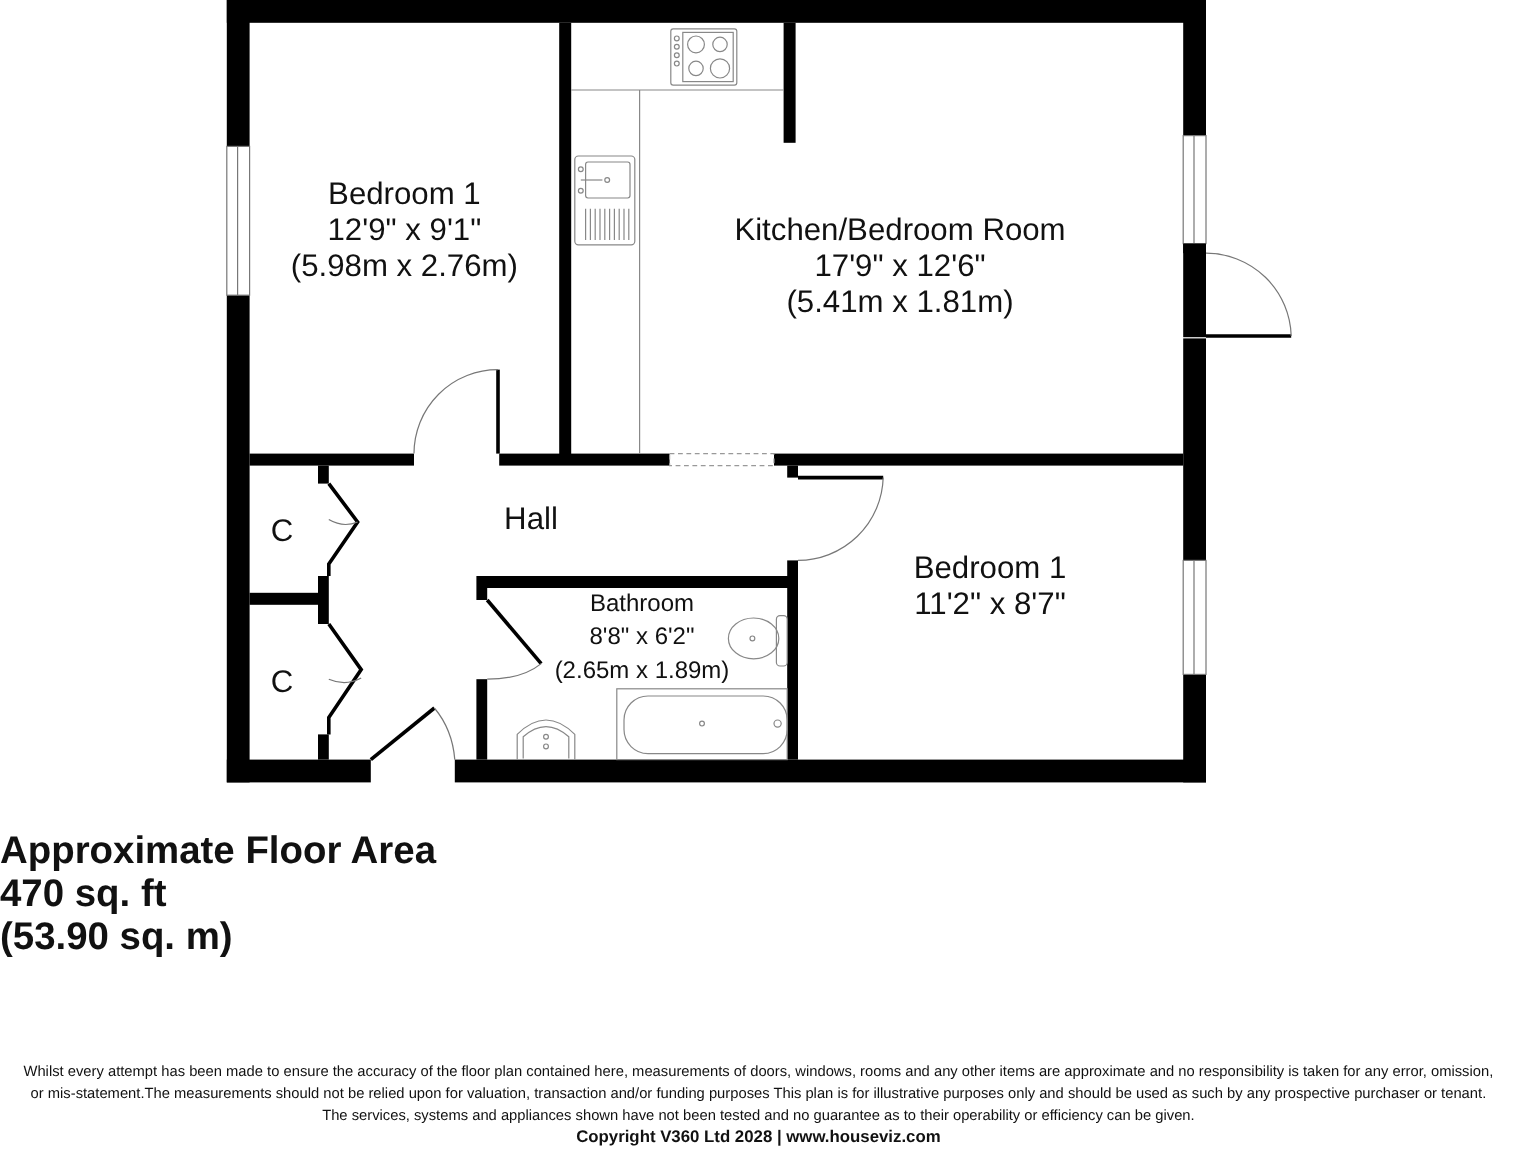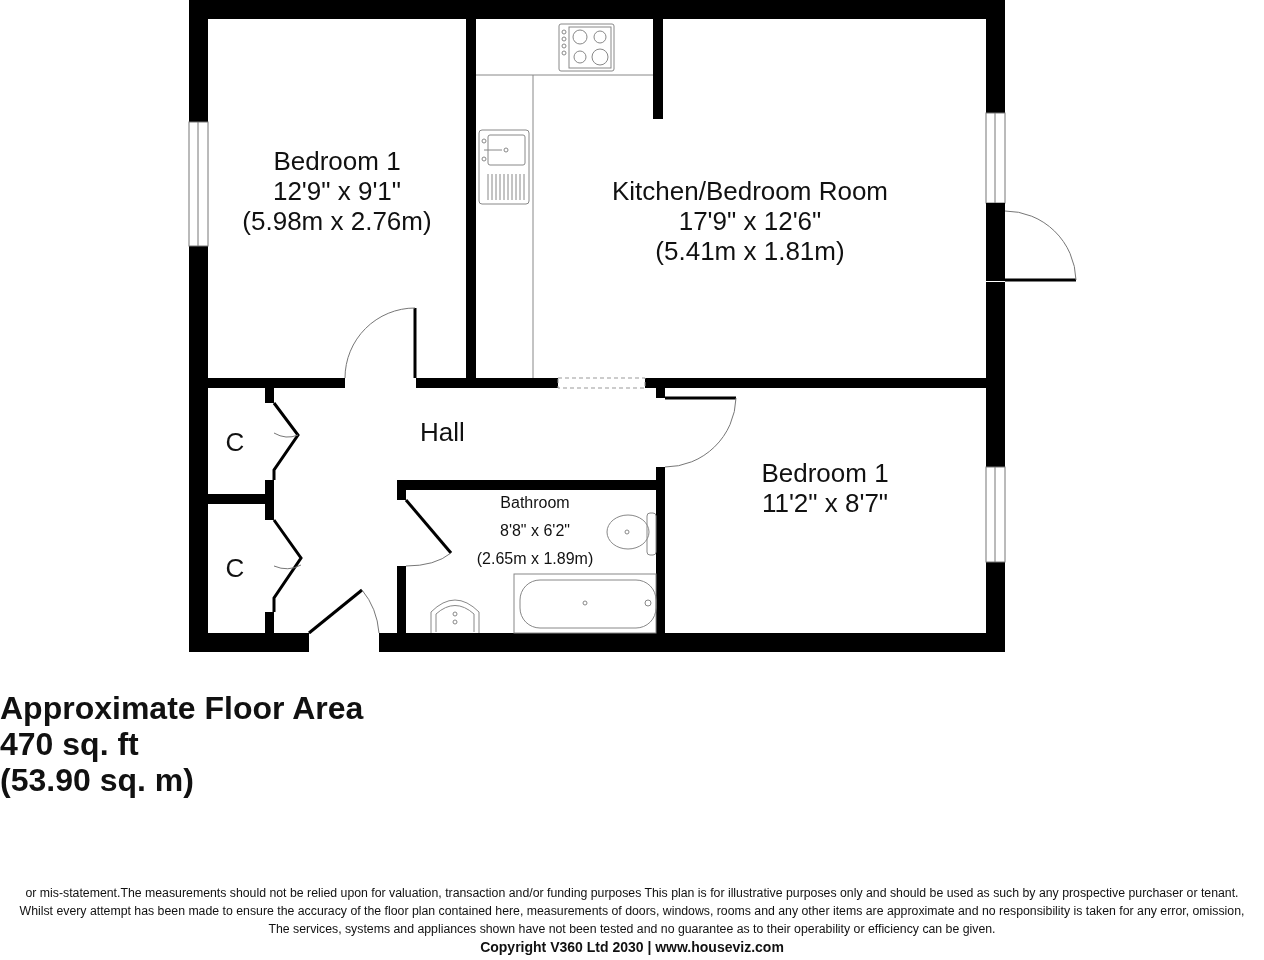--- a/index.html
+++ b/index.html
@@ -1,20 +1,20 @@
 <!DOCTYPE html>
 <html><head>
 <meta charset="utf-8">
 <style>
   html, body { margin:0; padding:0; background:#ffffff; }
   body { width:1264px; height:960px; position:relative; overflow:hidden; font-family:"Liberation Sans", sans-serif; color:#111; }
   #plan { position:absolute; left:0; top:0; width:1264px; height:680px; }
   .room-label { position:absolute; text-align:center; color:#111; font-family:"Liberation Sans", sans-serif; font-size:26px; line-height:30px; white-space:nowrap; }
   .room-label div { margin:0; }
-  .bath-label { font-size:16px; line-height:28px; }
+  .bath-label { font-size:20px; line-height:28px; }
   .closet-label { font-size:26px; }
   #area { position:absolute; left:0; width:1200px; top:690px; font-weight:bold; font-size:32px; line-height:36px; color:#111; }
   #disclaimer { position:absolute; left:0; top:884px; width:1264px; text-align:center; font-size:12.3px; line-height:18px; color:#111; }
   #disclaimer .copy { font-weight:bold; font-size:14px; }
 </style>
 </head>
 <body>
 
 <svg id="plan" viewBox="0 0 1264 680" xmlns="http://www.w3.org/2000/svg">
   <g fill="#000">
@@ -191,17 +191,17 @@
   <div>11'2" x 8'7"</div>
 </div>
 
 <div id="area">
   <div>Approximate Floor Area</div>
   <div>470 sq. ft</div>
   <div>(53.90 sq. m)</div>
 </div>
 
 <div id="disclaimer">
+  <div>Whilst every attempt has been made to ensure the accuracy of the floor plan contained here, measurements of doors, windows, rooms and any other items are approximate and no responsibility is taken for any error, omission,</div>
   <div>or mis-statement.The measurements should not be relied upon for valuation, transaction and/or funding purposes This plan is for illustrative purposes only and should be used as such by any prospective purchaser or tenant.</div>
-  <div>Whilst every attempt has been made to ensure the accuracy of the floor plan contained here, measurements of doors, windows, rooms and any other items are approximate and no responsibility is taken for any error, omission,</div>
   <div>The services, systems and appliances shown have not been tested and no guarantee as to their operability or efficiency can be given.</div>
-  <div class="copy">Copyright V360 Ltd 2030 | www.houseviz.com</div>
+  <div class="copy">Copyright V360 Ltd 2028 | www.houseviz.com</div>
 </div>
 
 </body></html>

